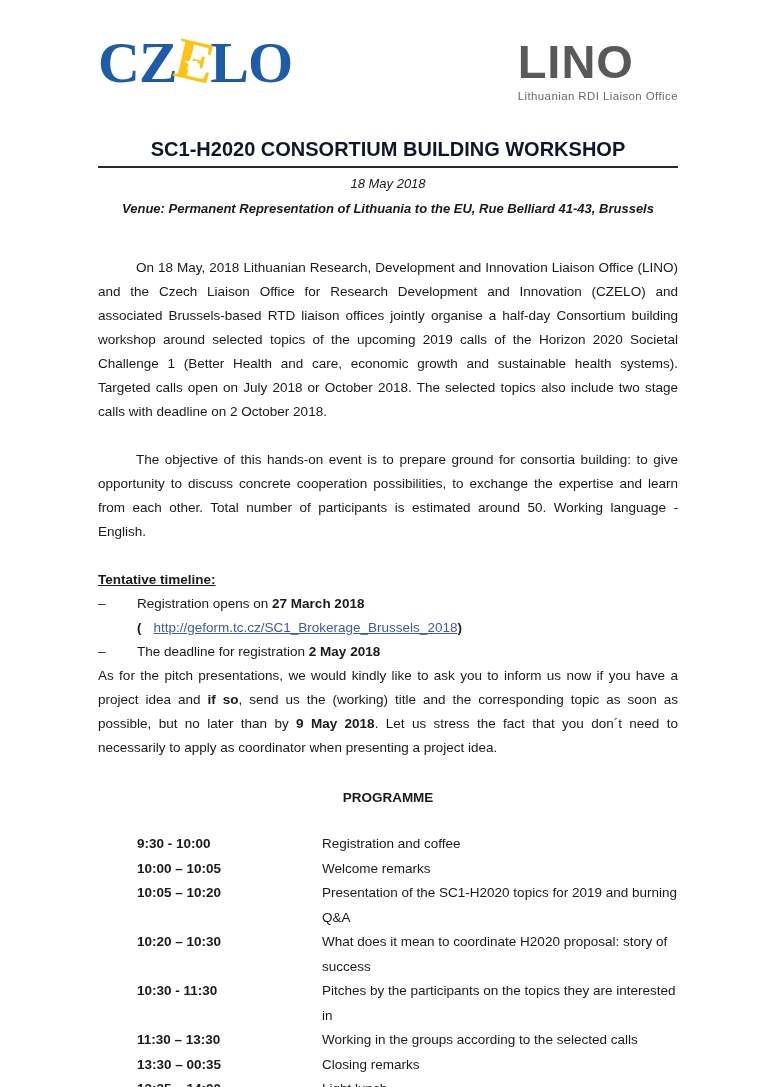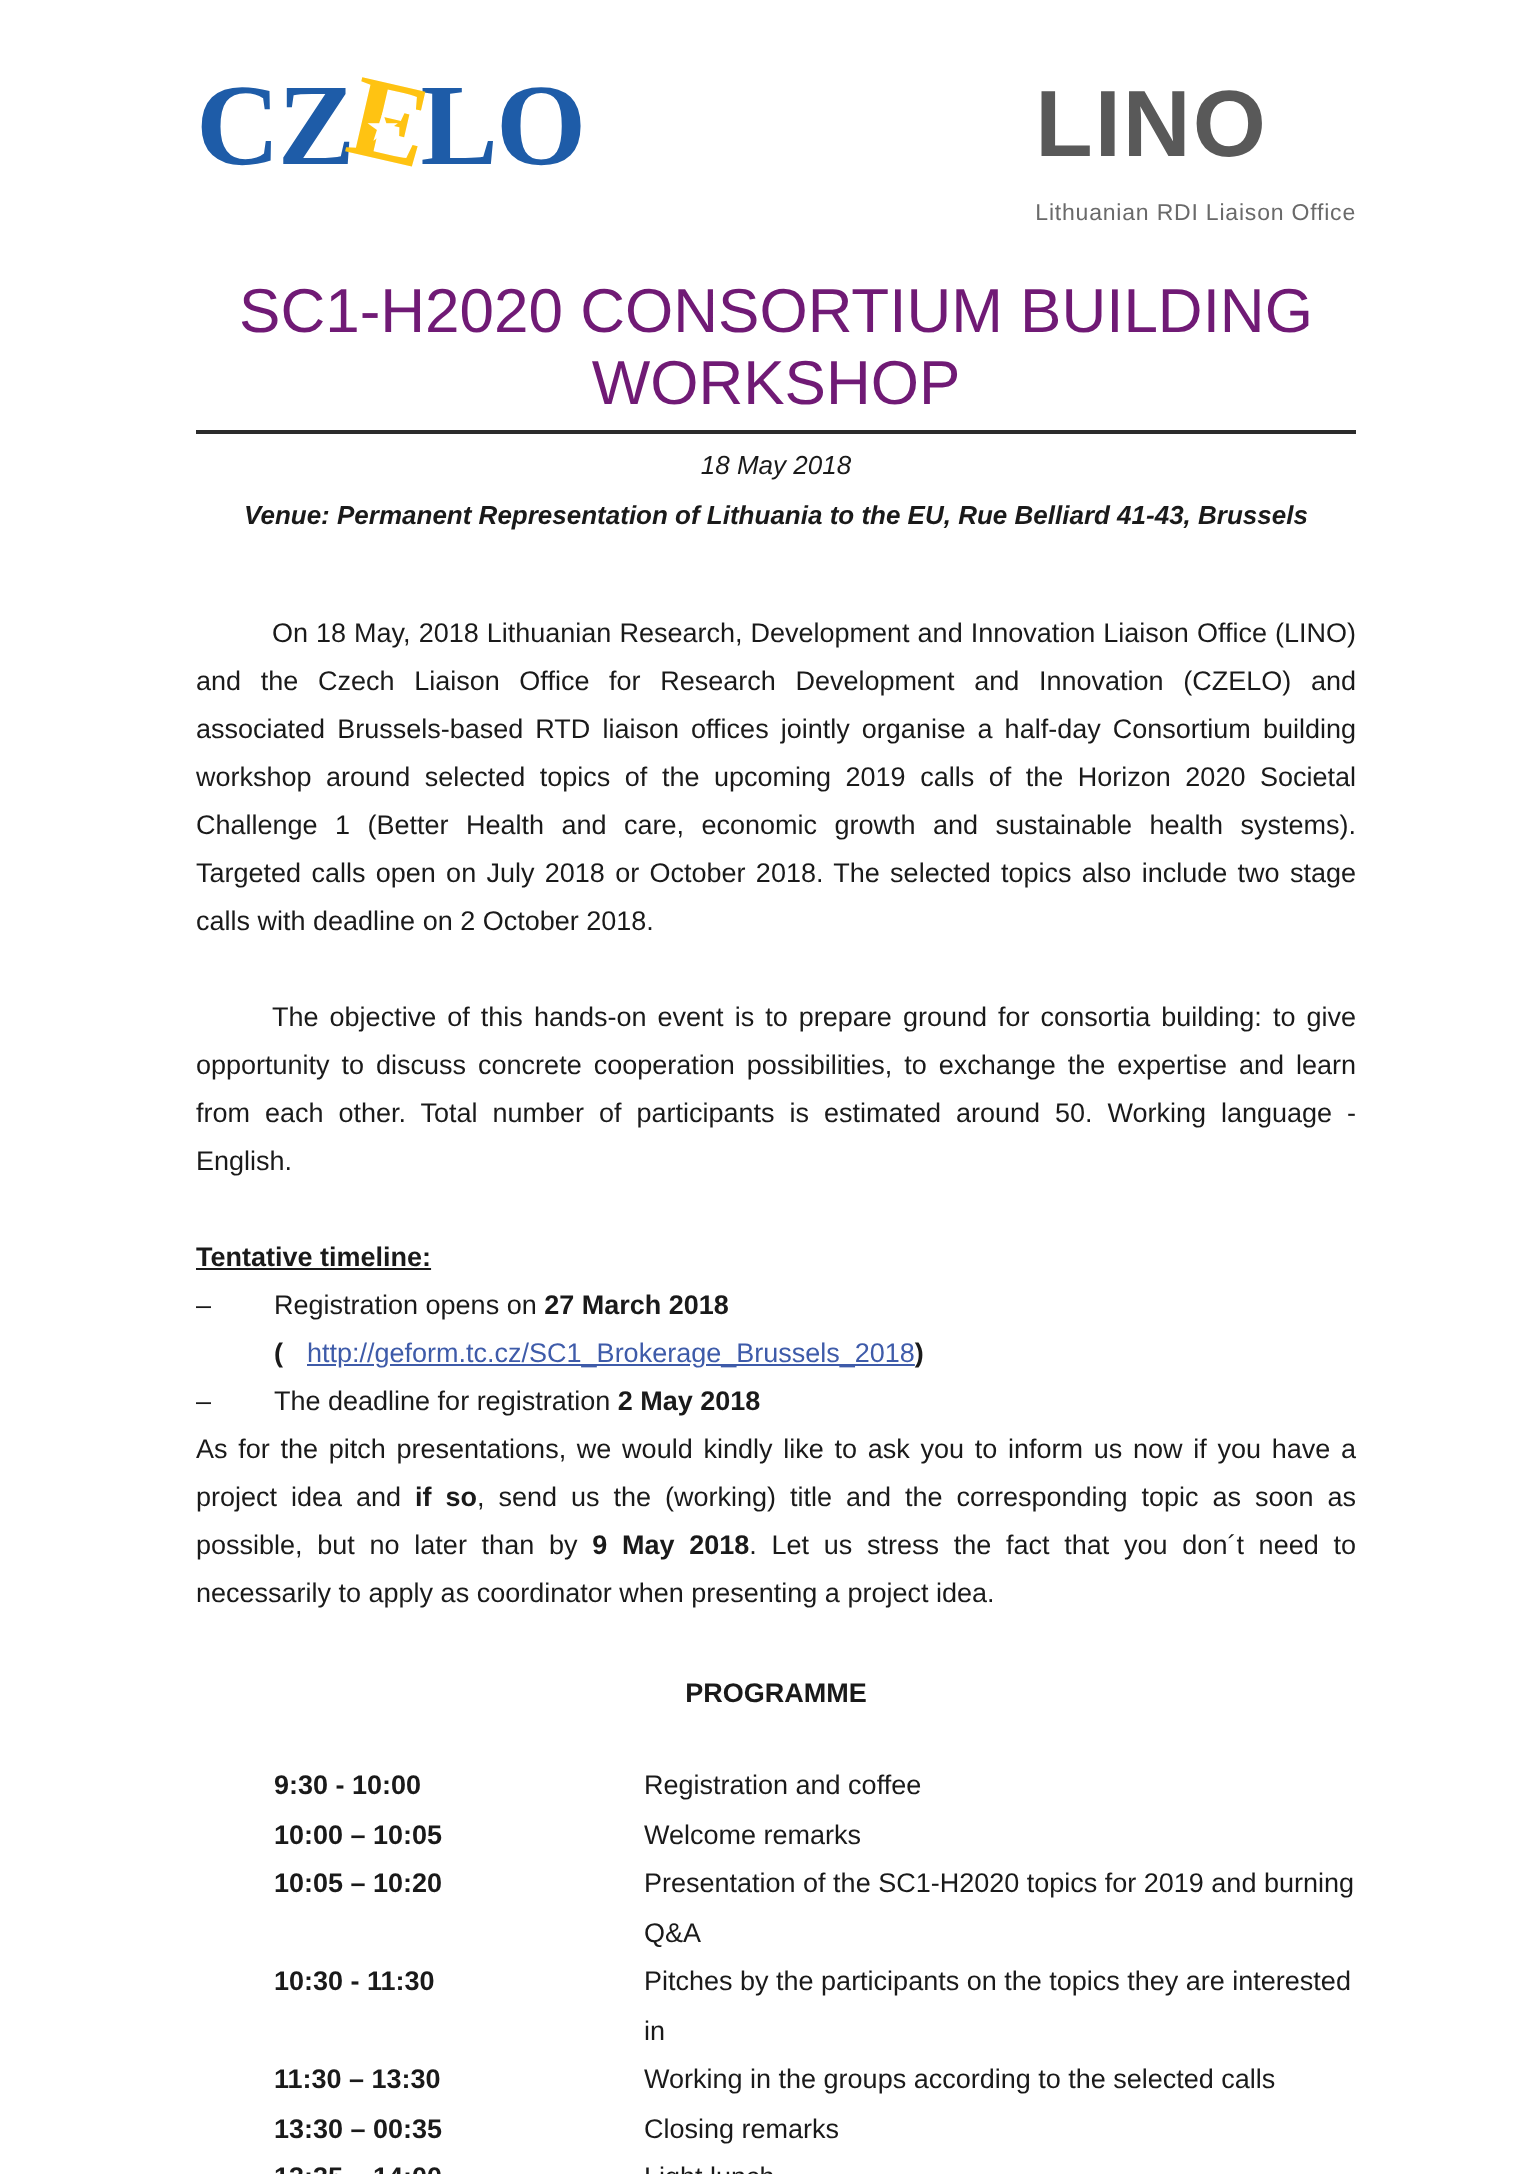--- a/index.html
+++ b/index.html
@@ -56,30 +56,30 @@
   .lino-name {
     font-size: 47px;
     font-weight: 700;
     line-height: 1;
     color: #595959;
     letter-spacing: 1px;
   }
   .lino-sub {
     font-size: 11.5px;
     color: #6a6a6a;
-    margin-top: 16px;
+    margin-top: 5px;
     letter-spacing: 0.4px;
   }
 
   
   .doc-title {
     text-align: center;
-    font-size: 31px;
-    font-weight: 400;
-    color: #701a75;
+    font-size: 20px;
+    font-weight: 700;
+    color: #0f172a;
     letter-spacing: 0;
     margin-top: 14px;
   }
   .title-rule {
     border: none;
     border-top: 2px solid #2b2b2b;
     margin-top: 5px;
     margin-bottom: 8px;
   }
   .doc-date {
@@ -199,20 +199,24 @@
       </div>
       <div class="programme-row">
         <span class="programme-time">10:00 – 10:05</span>
         <span>Welcome remarks</span>
       </div>
       <div class="programme-row">
         <span class="programme-time">10:05 – 10:20</span>
         <span>Presentation of the SC1-H2020 topics for 2019 and burning Q&amp;A</span>
       </div>
       <div class="programme-row">
+        <span class="programme-time">10:20 – 10:30</span>
+        <span>What does it mean to coordinate H2020 proposal: story of success</span>
+      </div>
+      <div class="programme-row">
         <span class="programme-time">10:30 - 11:30</span>
         <span>Pitches by the participants on the topics they are interested in</span>
       </div>
       <div class="programme-row">
         <span class="programme-time">11:30 – 13:30</span>
         <span>Working in the groups according to the selected calls</span>
       </div>
       <div class="programme-row">
         <span class="programme-time">13:30 – 00:35</span>
         <span>Closing remarks</span>

